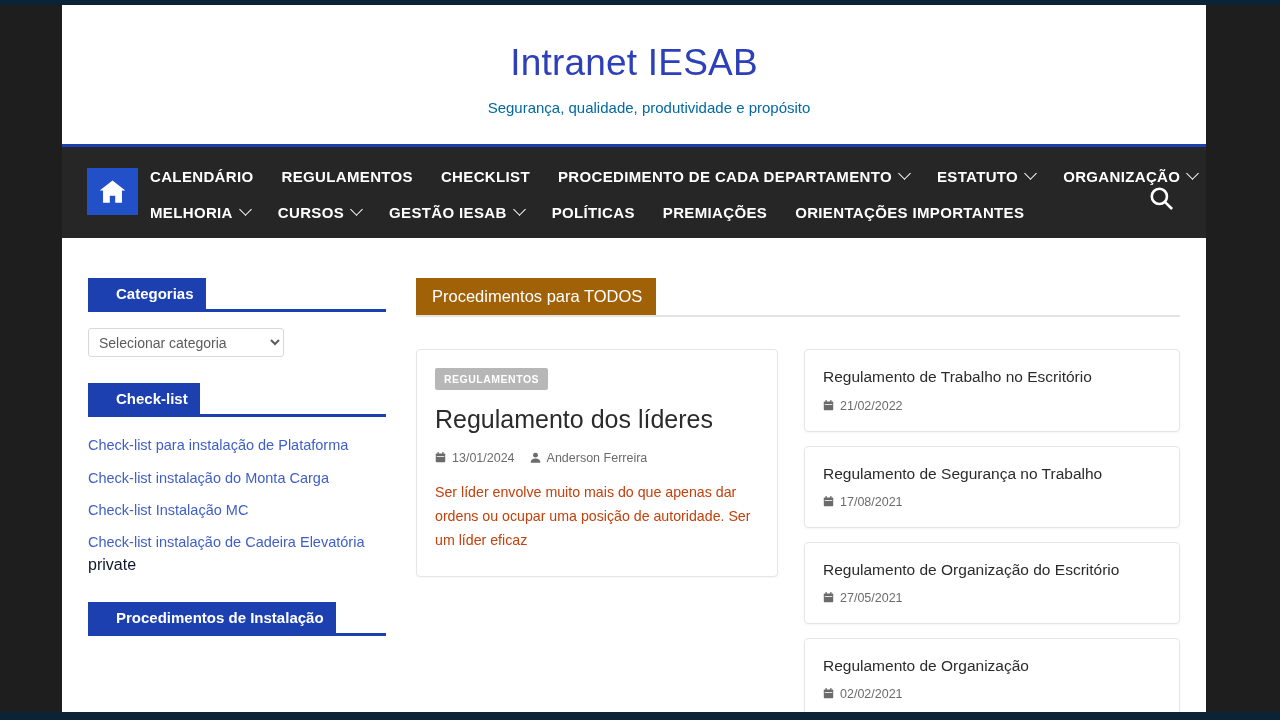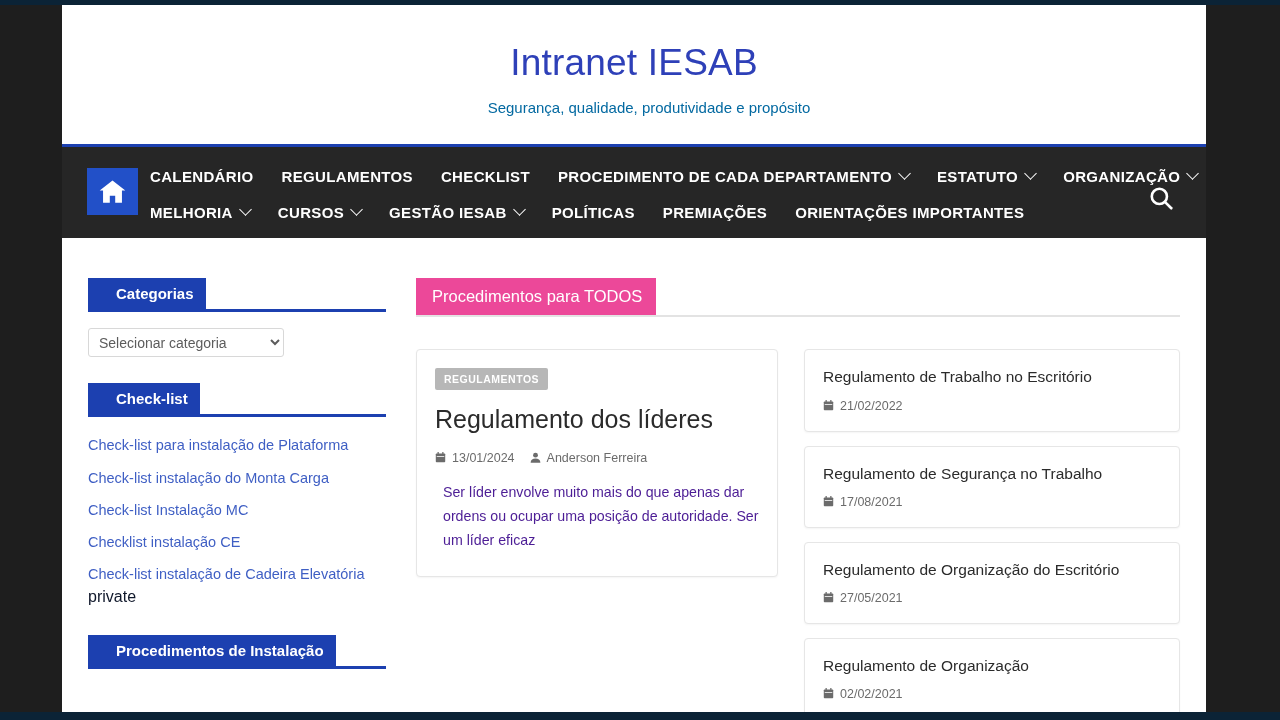--- a/index.html
+++ b/index.html
@@ -154,21 +154,21 @@
     padding: 2px 6px;
   }
 
   
   .section-title-wrap {
     border-bottom: 2px solid #e3e3e3;
     margin-bottom: 32px;
   }
   .section-title {
     display: inline-block;
-    background: #ec4899;
+    background: #a16207;
     color: #ffffff;
     font-size: 16.5px;
     font-weight: 400;
     padding: 9px 14px 9px 16px;
   }
 
   .cols { display: flex; gap: 26px; }
   .col-feature { width: 362px; flex: 0 0 362px; }
   .col-list { flex: 1; }
 
@@ -200,24 +200,23 @@
   .meta {
     display: flex; align-items: center;
     gap: 7px;
     color: #6b6b6b;
     font-size: 12.5px;
     margin-bottom: 16px;
   }
   .meta .meta-group { display: inline-flex; align-items: center; gap: 6px; }
   .meta .meta-group + .meta-group { margin-left: 8px; }
   .excerpt {
-    color: #4c1d95;
+    color: #c2410c;
     font-size: 14.2px;
     line-height: 1.68;
-    margin-left: 8px;
   }
 
   .list-card {
     padding: 17px 18px 18px 18px;
     margin-bottom: 14px;
   }
   .list-card-title {
     color: #2b2b2b;
     font-size: 15.5px;
     font-weight: 400;
@@ -325,21 +324,20 @@
         </section>
 
         <section class="widget">
           <div class="widget-title-wrap">
             <span class="widget-title">Check-list</span>
           </div>
           <ul class="link-list">
             <li><a><span>Check-list para instalação de Plataforma</span></a></li>
             <li><a><span>Check-list instalação do Monta Carga</span></a></li>
             <li><a><span>Check-list Instalação MC</span></a></li>
-            <li><a><span>Checklist instalação CE</span></a></li>
             <li><a><span>Check-list instalação de Cadeira Elevatória</span></a><span class="muted-suffix"> private</span></li>
           </ul>
         </section>
 
         <section class="widget">
           <div class="widget-title-wrap">
             <span class="widget-title">Procedimentos de Instalação</span>
           </div>
         </section>
 

